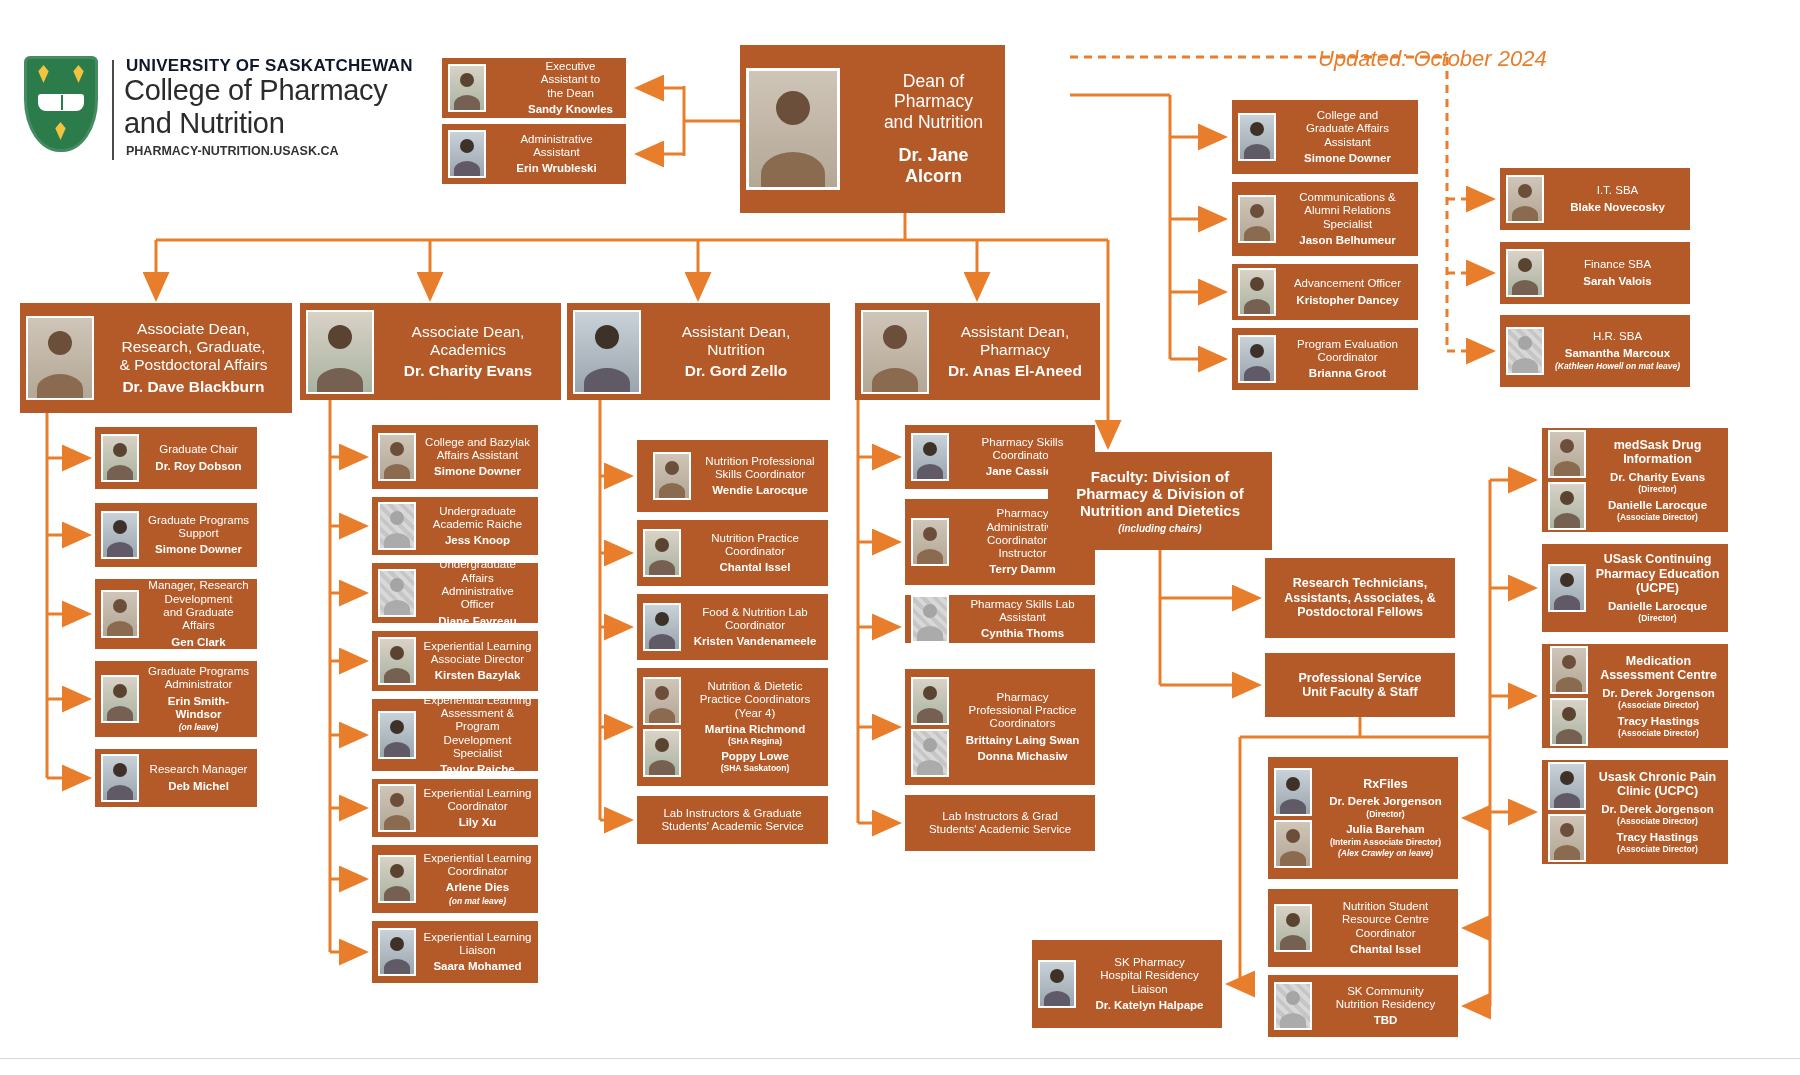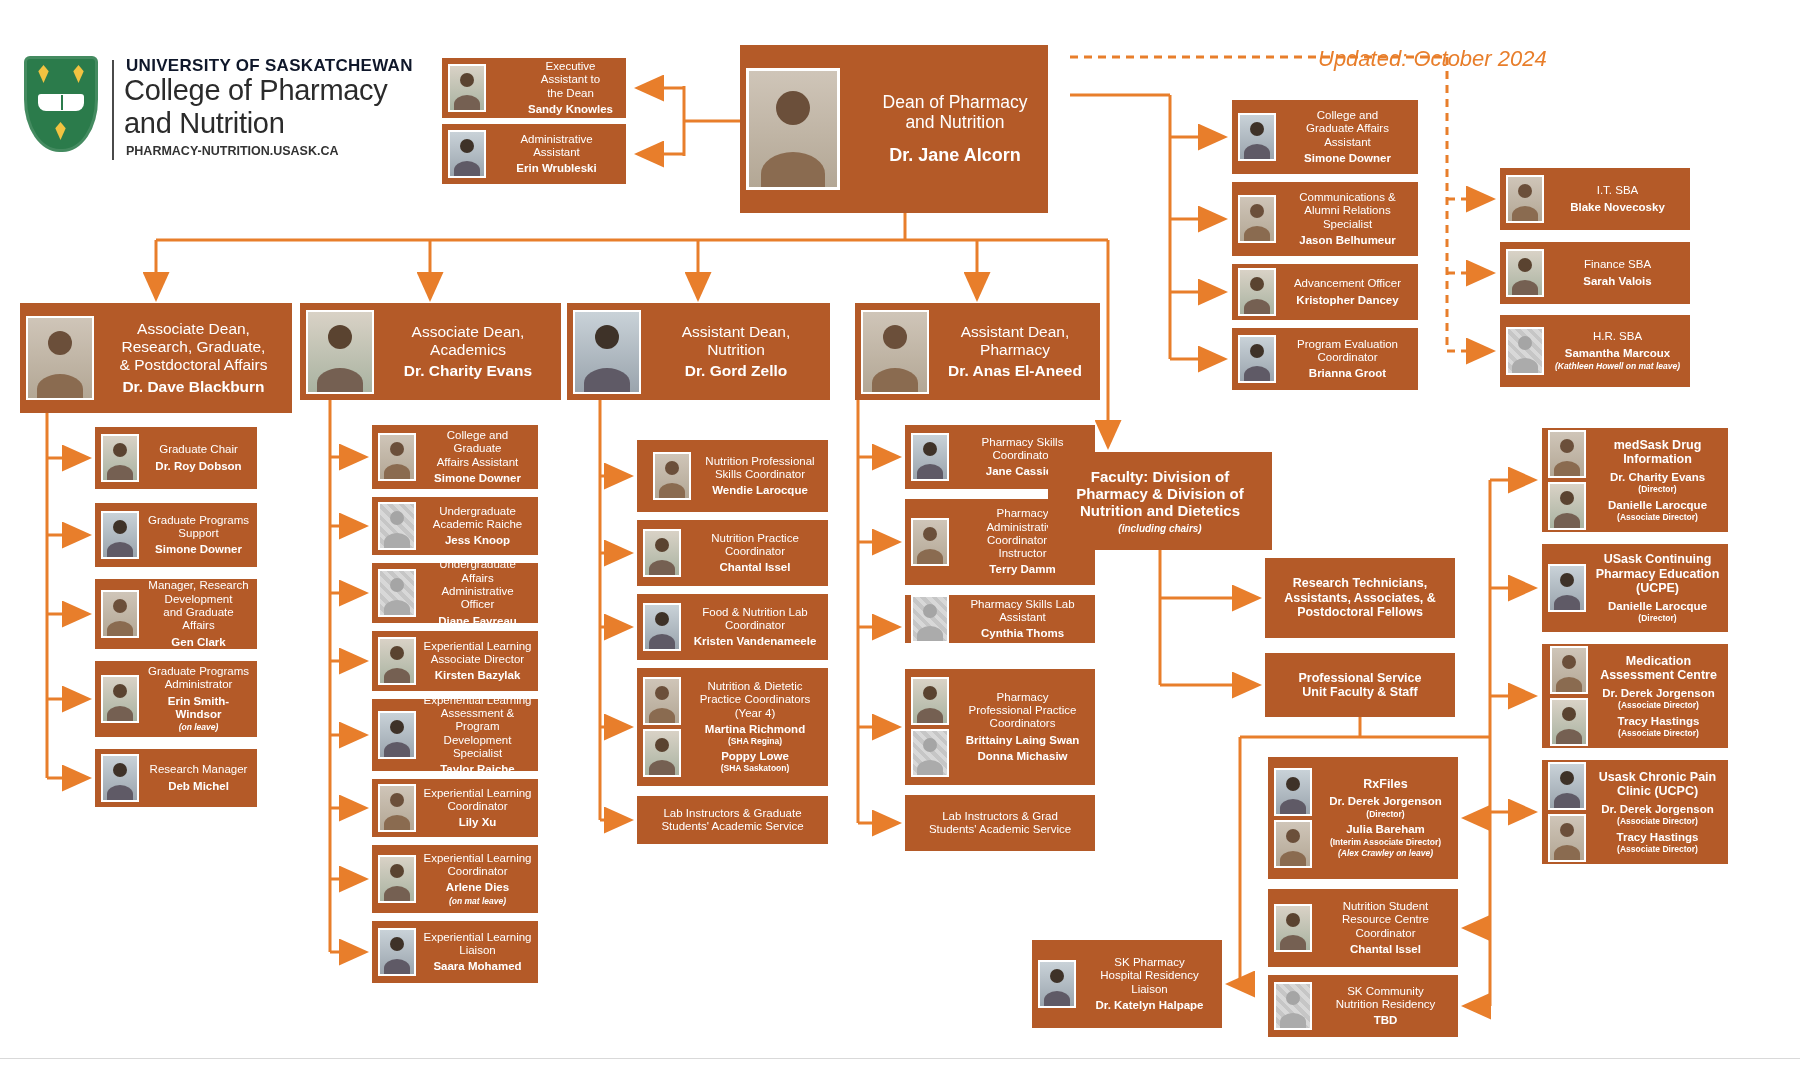--- a/index.html
+++ b/index.html
@@ -164,21 +164,21 @@
     <g stroke="#E87E2B" stroke-width="3" fill="none" stroke-dasharray="8 6">
       <line x1="1070" y1="57" x2="1447" y2="57"></line>
       <line x1="1447" y1="57" x2="1447" y2="351"></line>
       <line x1="1447" y1="199" x2="1490" y2="199" marker-end="url(#ah)"></line>
       <line x1="1447" y1="273" x2="1490" y2="273" marker-end="url(#ah)"></line>
       <line x1="1447" y1="351" x2="1490" y2="351" marker-end="url(#ah)"></line>
     </g>
   </svg>
 
   <div id="boxes">
-      <div class="obox k-dean" style="left: 740px; top: 45px; width: 308px; height: 168px; gap: 28px;">
+      <div class="obox k-dean" style="left: 740px; top: 45px; width: 265px; height: 168px; gap: 28px;">
         <div class="pcol">
           <div class="ph v0 big"></div>
         </div>
         <div class="txt">
           <div class="t">Dean of Pharmacy</div>
           <div class="t">and Nutrition</div>
           <div class="n">Dr. Jane Alcorn</div>
         </div>
       </div>
       <div class="obox k-sub" style="left: 442px; top: 58px; width: 184px; height: 60px; gap: 35px;">
@@ -290,21 +290,21 @@
         <div class="txt">
           <div class="t">Research Manager</div>
           <div class="n">Deb Michel</div>
         </div>
       </div>
       <div class="obox k-sub" style="left: 372px; top: 425px; width: 166px; height: 64px;">
         <div class="pcol">
           <div class="ph v0"></div>
         </div>
         <div class="txt">
-          <div class="t">College and Graduate</div>
+          <div class="t">College and Bazylak</div>
           <div class="t">Affairs Assistant</div>
           <div class="n">Simone Downer</div>
         </div>
       </div>
       <div class="obox k-sub" style="left: 372px; top: 497px; width: 166px; height: 58px;">
         <div class="pcol">
           <div class="ph sil"></div>
         </div>
         <div class="txt">
           <div class="t">Undergraduate</div>

